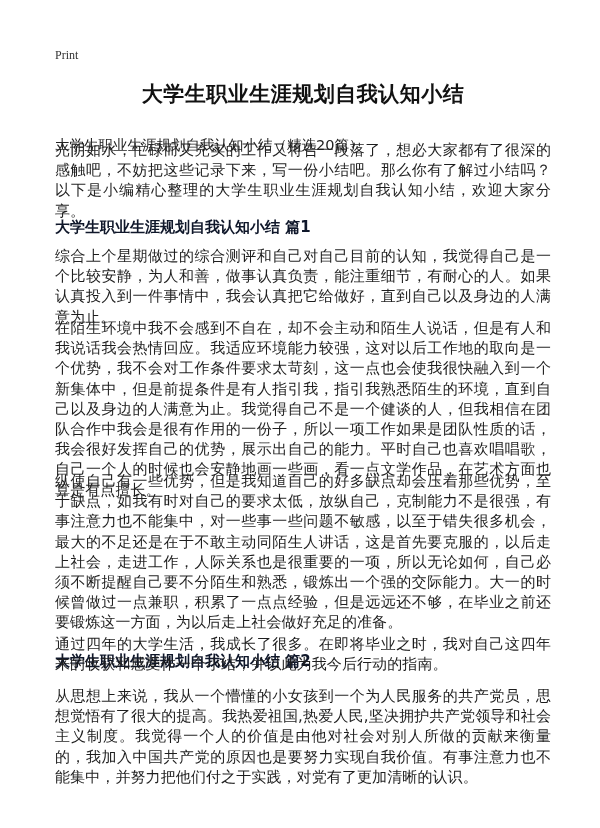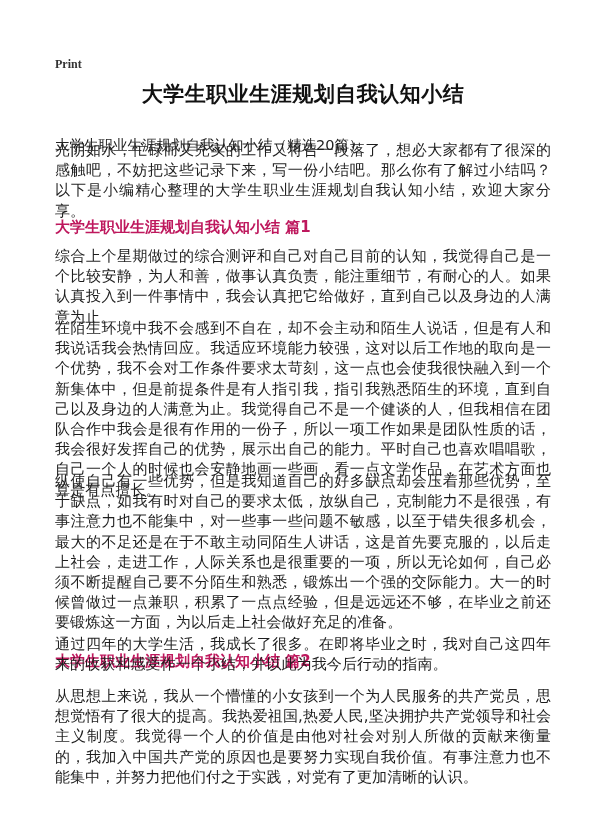--- a/index.html
+++ b/index.html
@@ -11,25 +11,24 @@
       width: 600px;
       height: 828px;
       overflow: hidden;
       position: relative;
       color: #1a1a1a;
       font-family: "DejaVu Sans", sans-serif;
     }
     .print-label {
       position: absolute;
       left: 55px;
-      top: 57px;
+      top: 48px;
       font-family: "Liberation Serif", serif;
       font-size: 12px;
       color: #333;
-      font-weight: bold;
     }
     .doc-title {
       position: absolute;
       left: 3px;
       width: 600px;
       top: 80px;
       text-align: center;
       font-size: 21px;
       font-weight: bold;
       letter-spacing: 0.5px;
@@ -51,21 +50,21 @@
       line-height: 20.2px;
       color: #1e1e1e;
       text-align: justify;
       letter-spacing: 0.1px;
     }
     .section-heading {
       position: absolute;
       left: 55px;
       font-size: 15px;
       font-weight: bold;
-      color: #be185d;
+      color: #0f172a;
     }
   </style>
 </head>
 <body>
 
 <div>
   <div class="print-label">Print</div>
 
   <div class="doc-title">大学生职业生涯规划自我认知小结</div>
 

